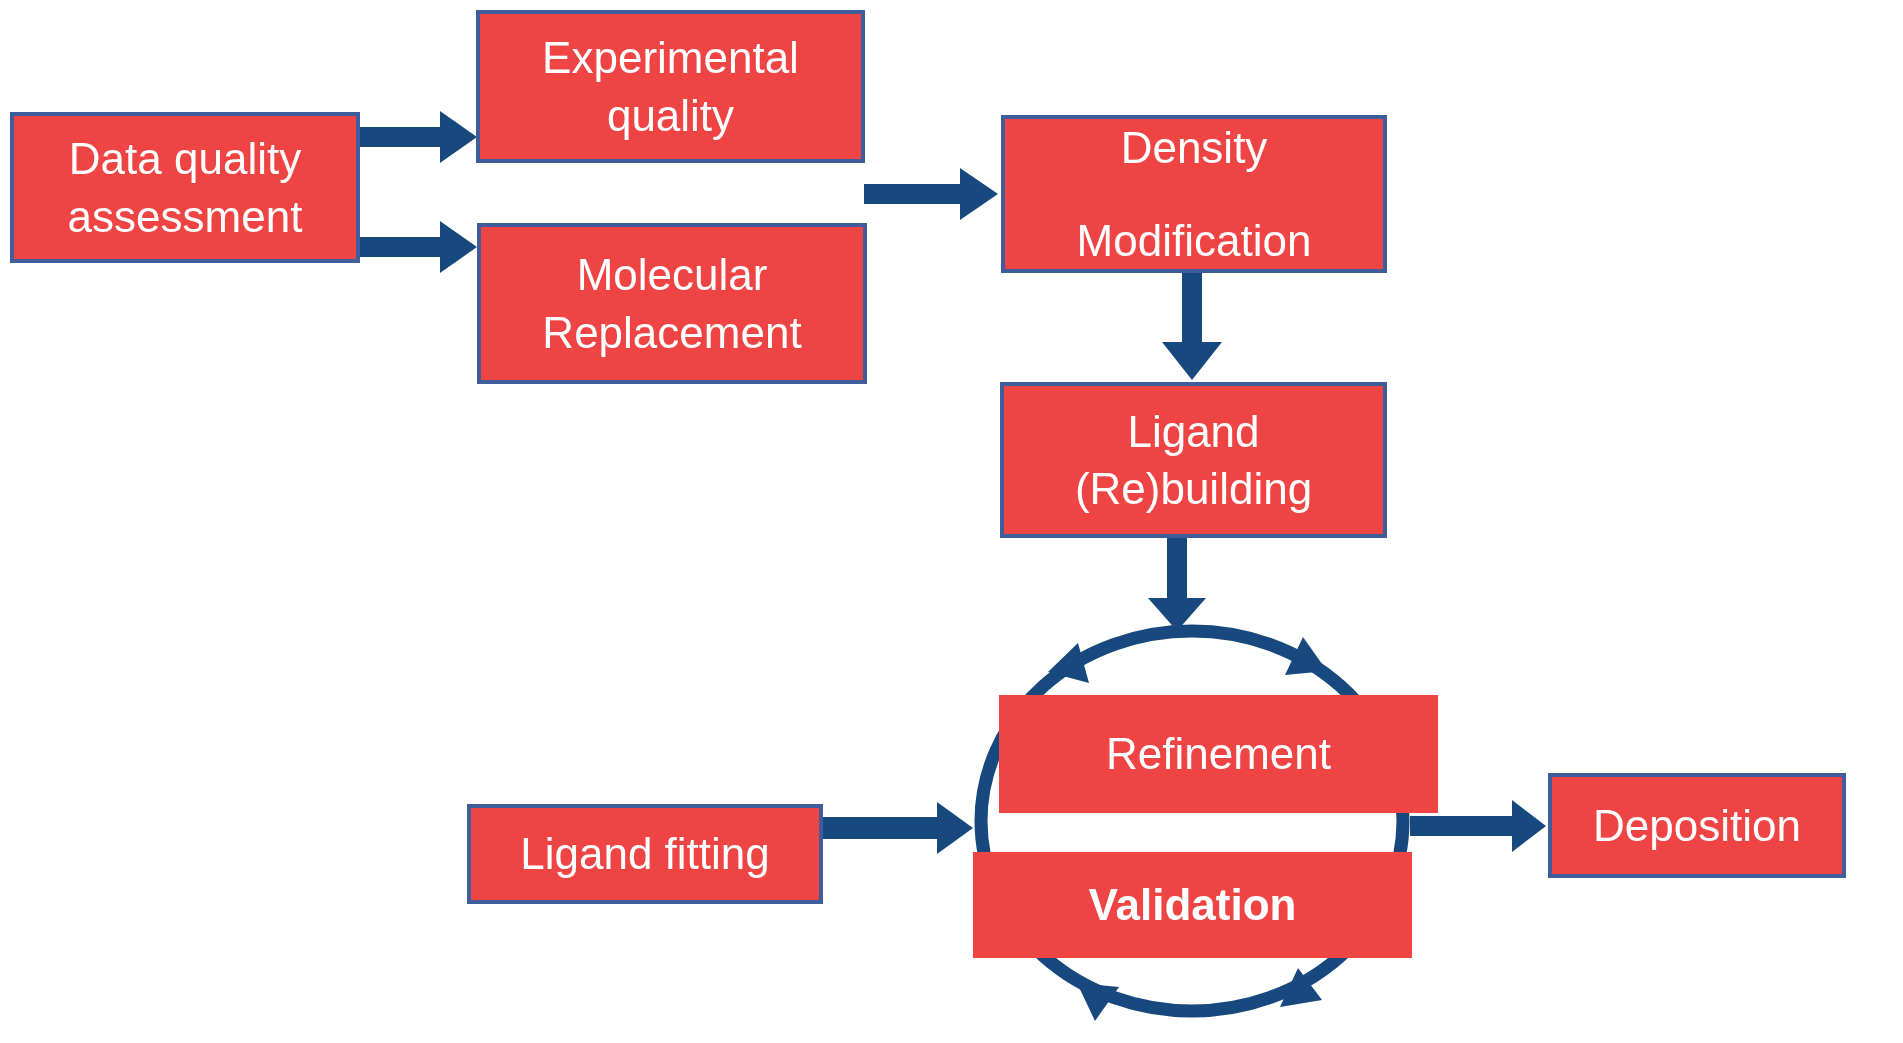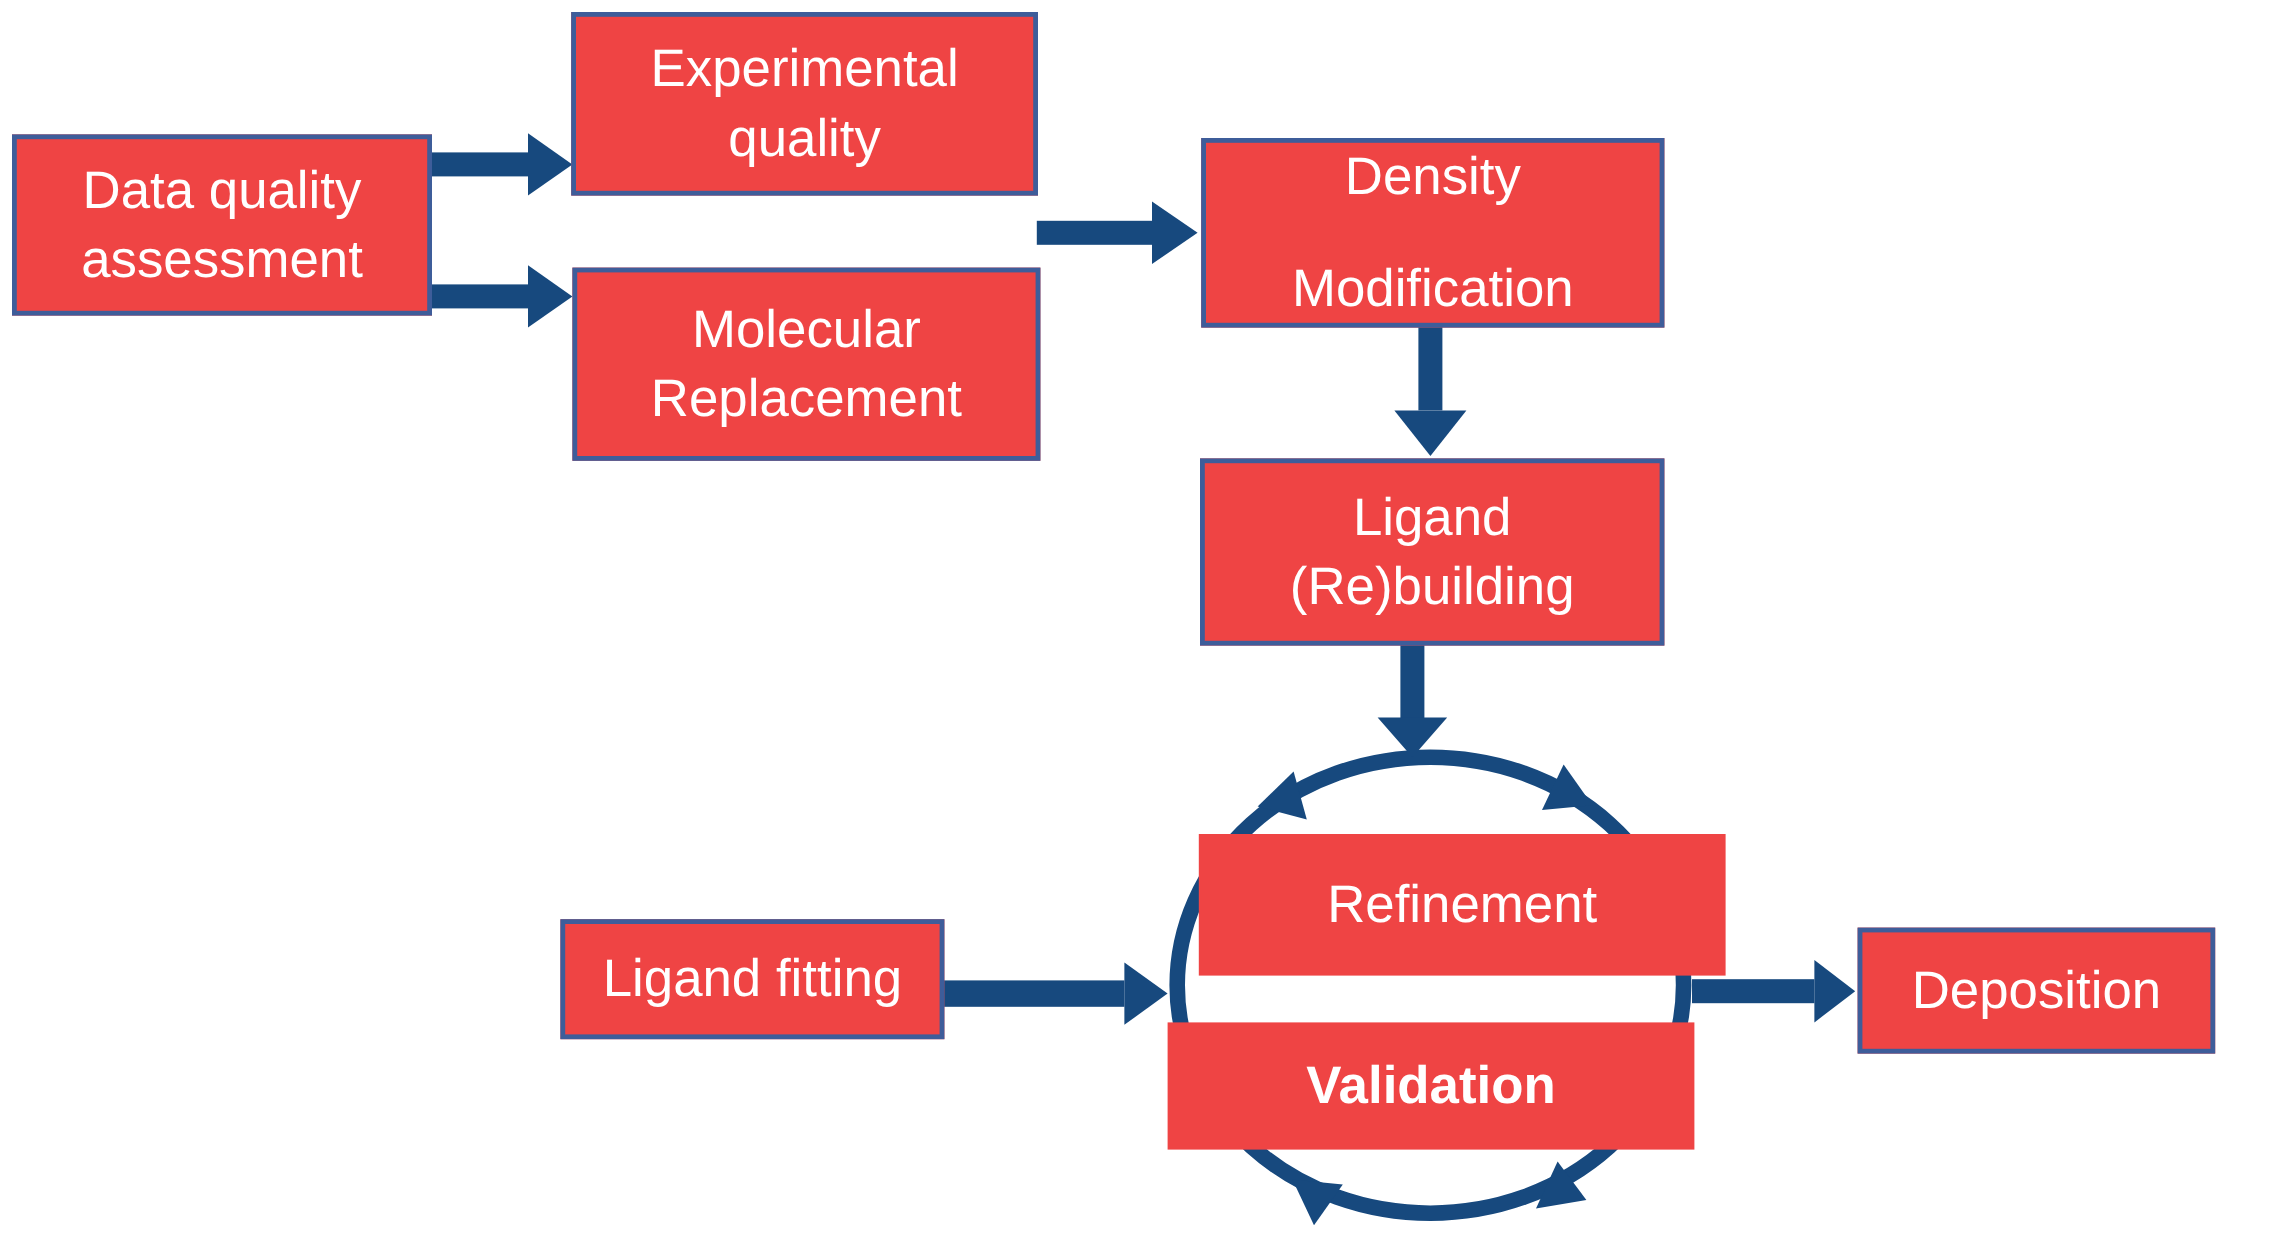--- a/index.html
+++ b/index.html
@@ -110,21 +110,21 @@
   </div>
 
   <div class="node" style="left:959px;top:695px;width:439px;height:118px;border:none;margin-left:40px;">
     <span class="ln">Refinement</span>
   </div>
 
   <div class="node" style="left:973px;top:852px;width:439px;height:106px;border:none;font-weight:bold;">
     <span class="ln">Validation</span>
   </div>
 
-  <div class="node" style="left:467px;top:766px;width:320px;height:100px;">
+  <div class="node" style="left:467px;top:804px;width:356px;height:100px;">
     <span class="ln">Ligand fitting</span>
   </div>
 
   <div class="node" style="left:1548px;top:773px;width:298px;height:105px;">
     <span class="ln">Deposition</span>
   </div>
 
 </div>
 
 </body></html>

